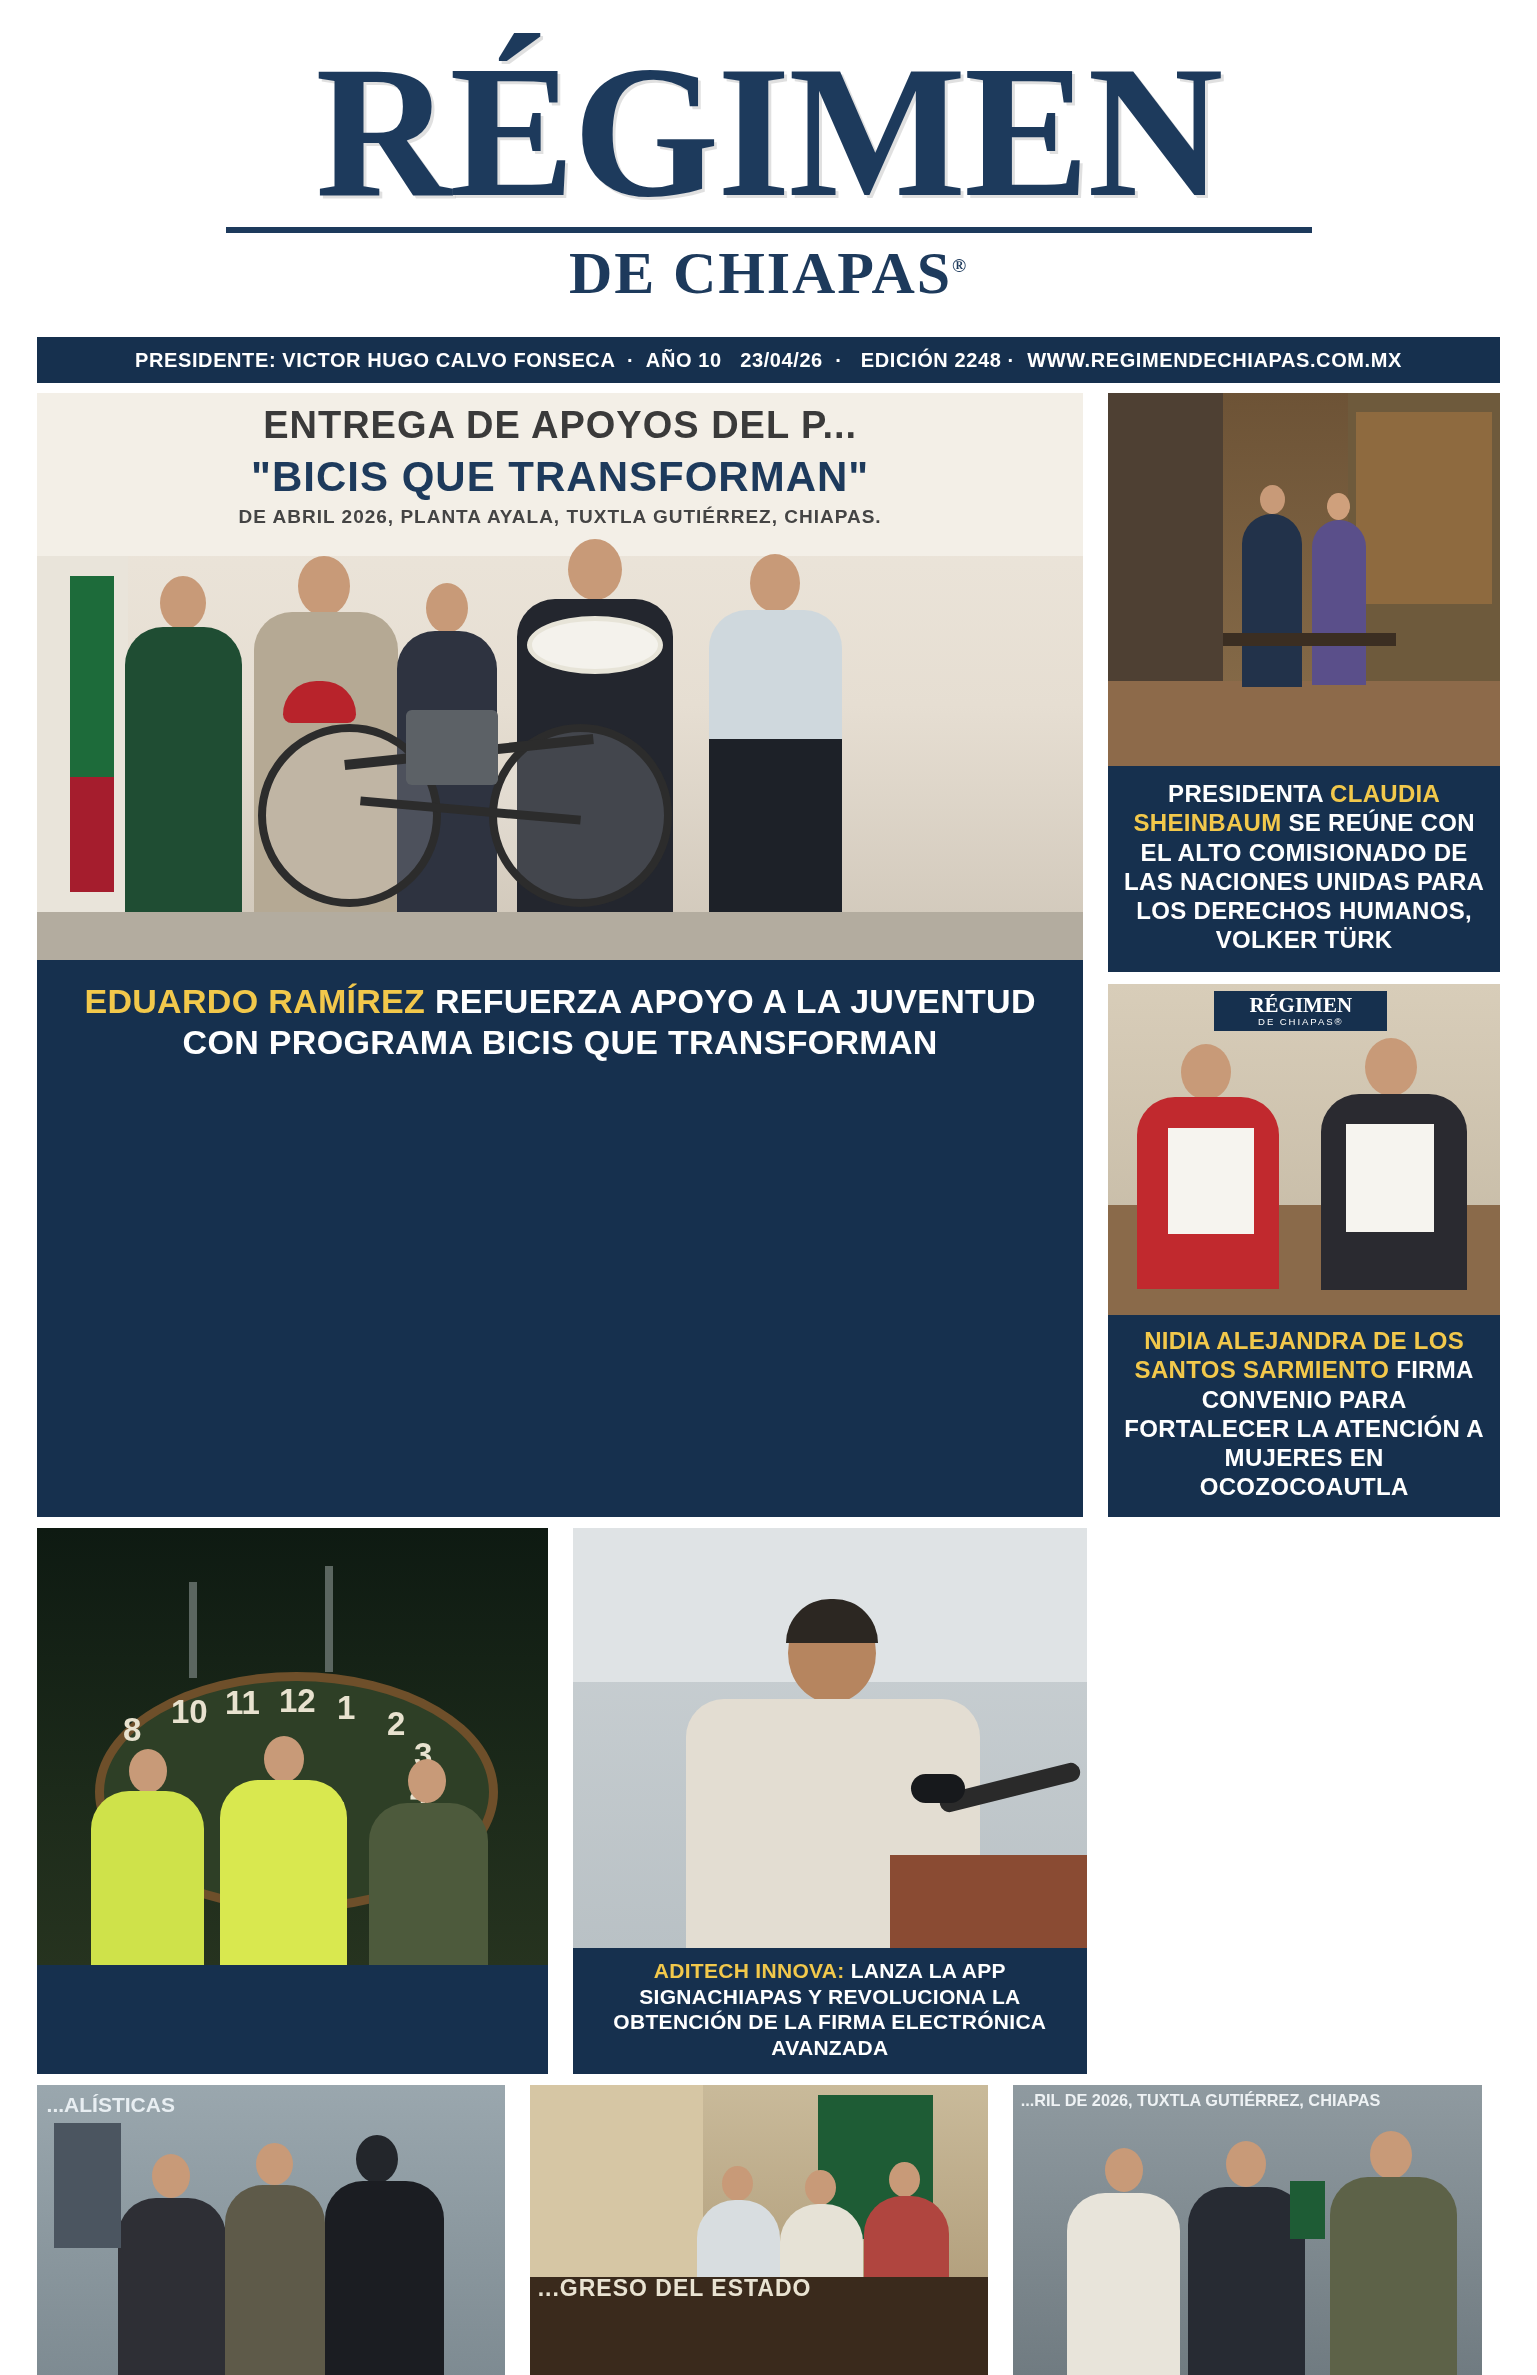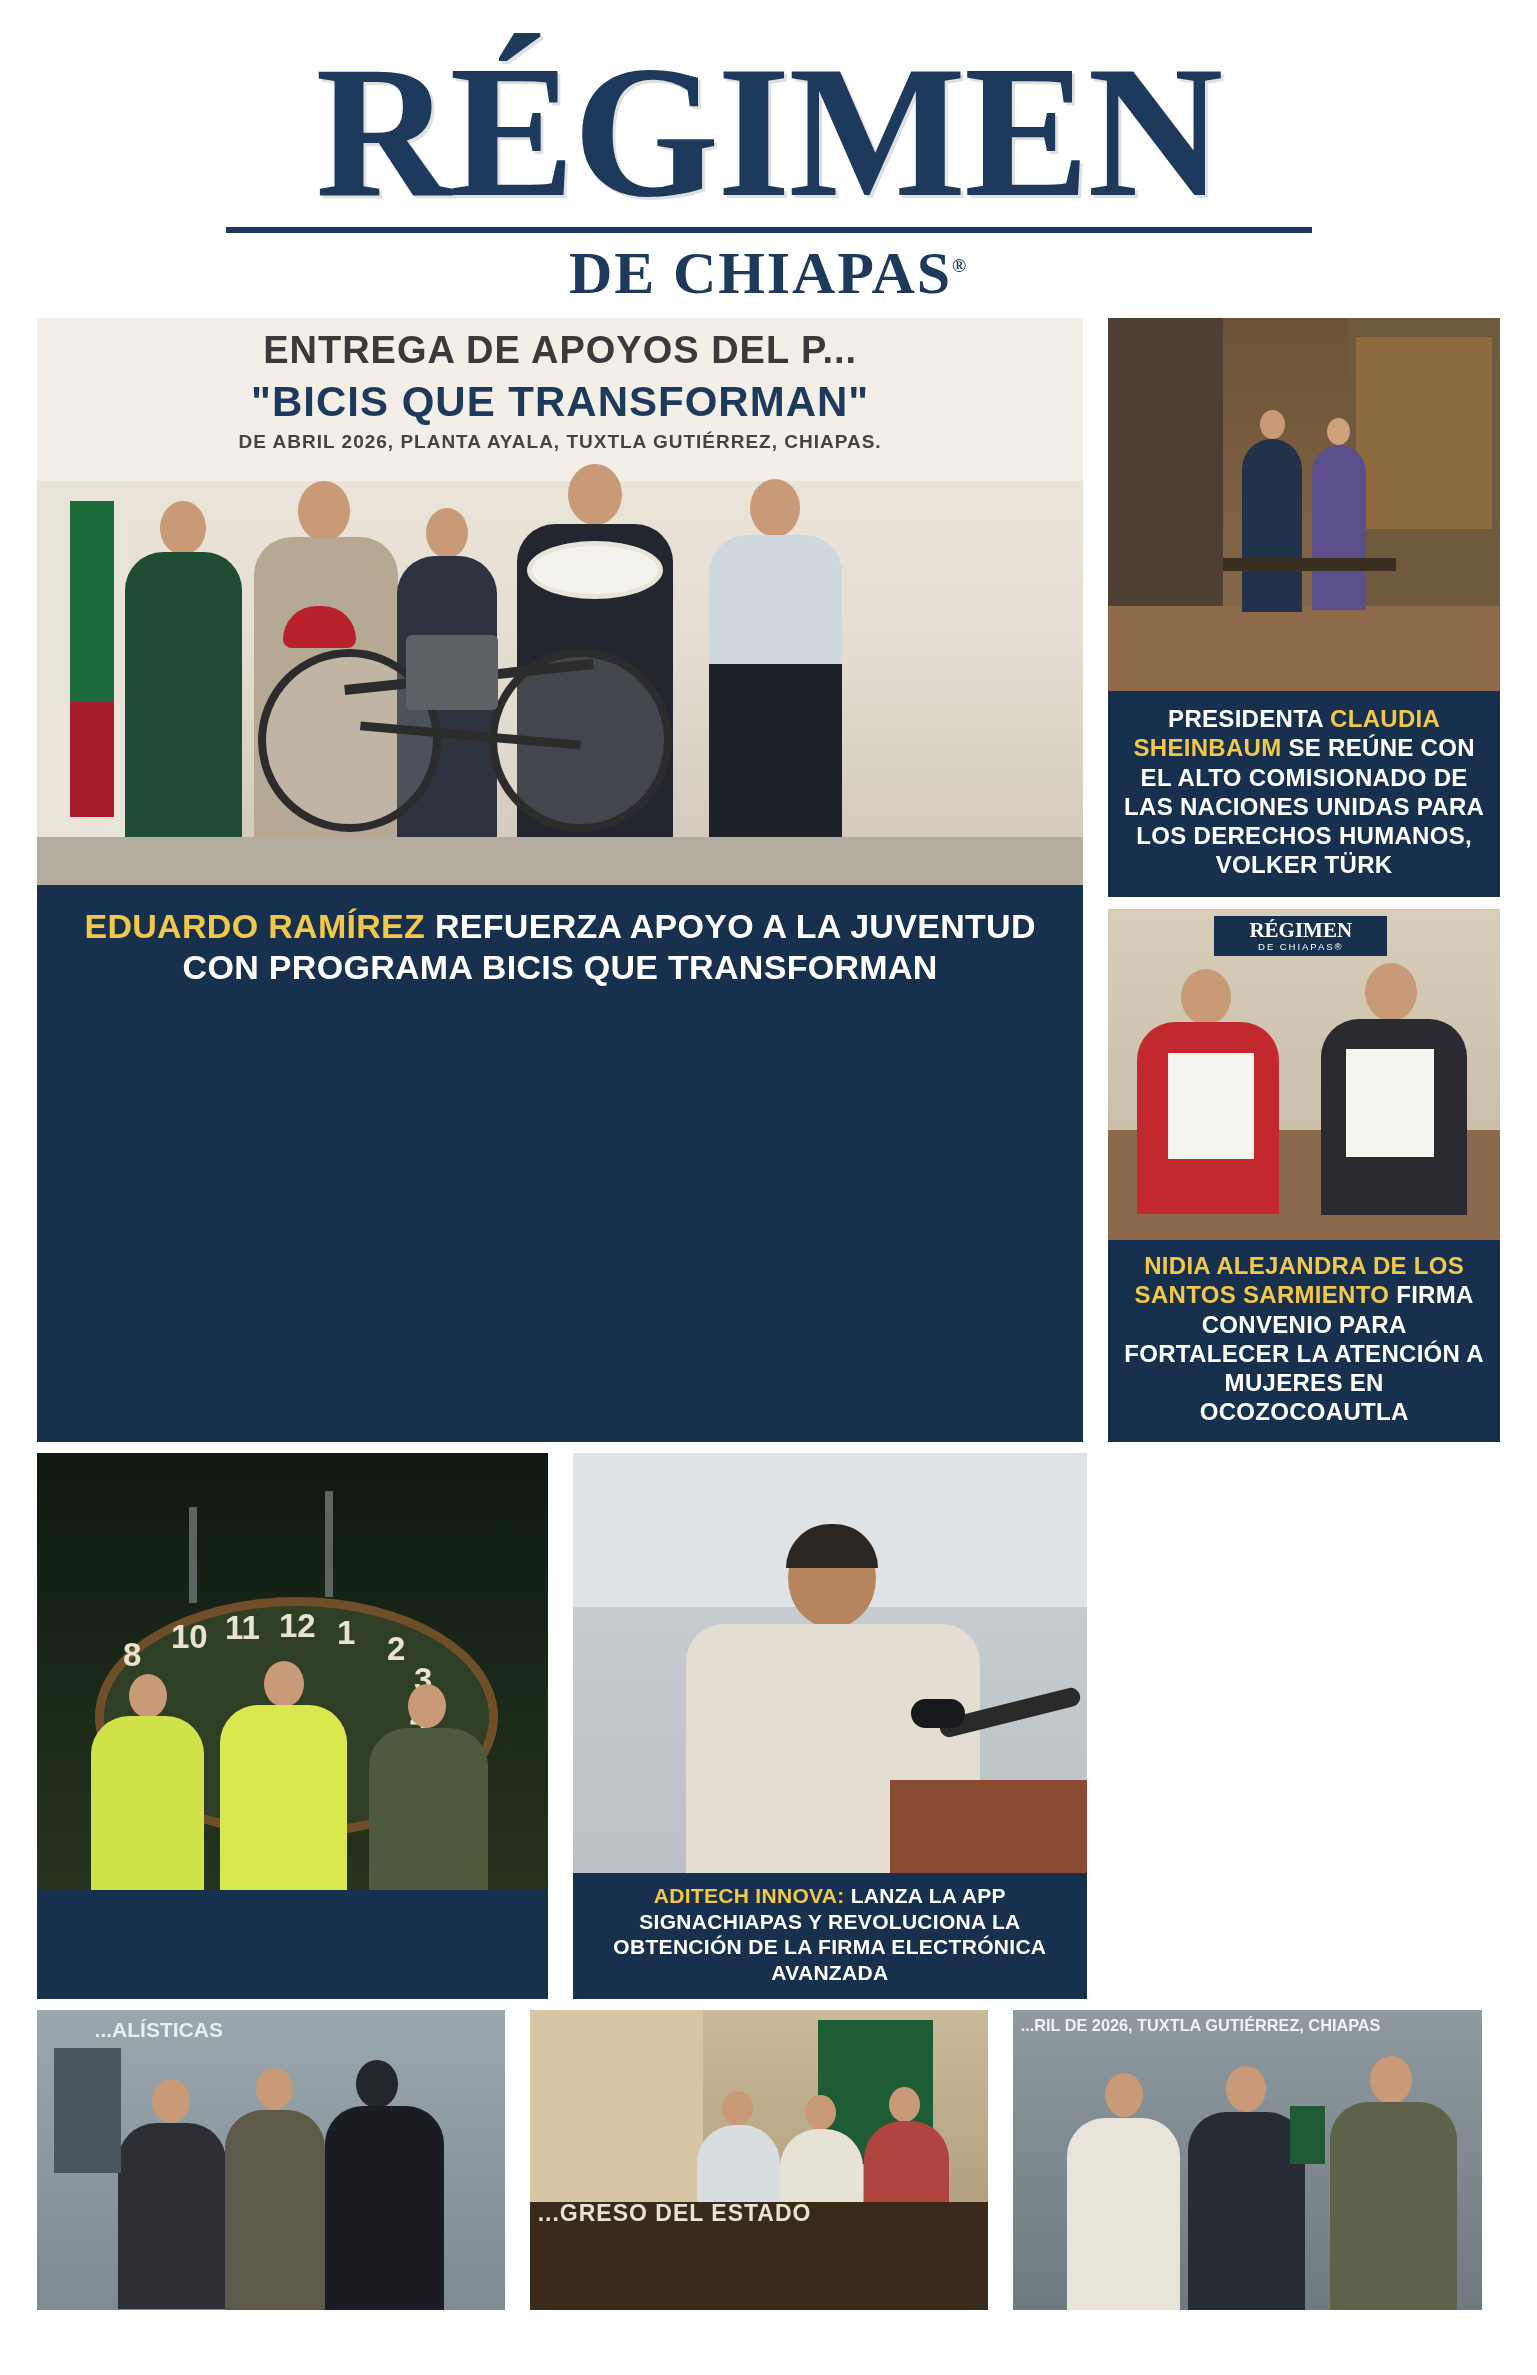--- a/index.html
+++ b/index.html
@@ -138,20 +138,23 @@
 <div class="page">
 
   <div class="masthead">
     <div class="masthead-title">RÉGIMEN</div>
     <div class="masthead-rule"></div>
     <div class="masthead-sub">
       <span>DE CHIAPAS</span><sup>®</sup>
     </div>
   </div>
 
+  <div class="infobar">
+    <span>PRESIDENTE: VICTOR HUGO CALVO FONSECA  ·  AÑO 10   23/04/26  ·   EDICIÓN 2248 ·  WWW.REGIMENDECHIAPAS.COM.MX</span>
+  </div>
 
   <div class="content">
 
     <div class="row">
 
       <div class="card lead">
         <div class="photo">
           <div class="lead-bg"></div>
           <div class="lead-banner"></div>
           <div class="banner-txt" style="top:11.5px; font-size:38px; color:#3a3a3a;">ENTREGA DE APOYOS DEL P...</div>
@@ -275,21 +278,21 @@
       </div>
 
       <div class="col" style="width:392px;"></div>
     </div>
 
     <div class="row" style="margin-top:11.5px;">
 
       <div class="card b1">
         <div class="photo">
           <div class="blob" style="inset:0; background:linear-gradient(#9aa7ae,#7d8a91);"></div>
-          <div style="position:absolute; left:9.6px; top:7.7px; color:#e8eef2; font-size:21px; font-weight:bold;margin-left:48px;">...ALÍSTICAS</div>
+          <div style="position:absolute; left:9.6px; top:7.7px; color:#e8eef2; font-size:21px; font-weight:bold;">...ALÍSTICAS</div>
           <div class="head" style="left:115px; top:69px; width:38px; height:44px;"></div>
           <div class="person" style="left:81px; top:113px; width:108px; height:186px; background:#2e2f35;"></div>
           <div class="head" style="left:219px; top:58px; width:37px; height:42px;"></div>
           <div class="person" style="left:188px; top:100px; width:100px; height:200px; background:#5e5a49;"></div>
           <div class="head" style="left:319px; top:50px; width:42px; height:48px; background:#23262b;"></div>
           <div class="person" style="left:288px; top:96px; width:119px; height:204px; background:#1b1d22;"></div>
           <div class="blob" style="left:17.3px; top:38px; width:67px; height:125px; background:#4b5560;"></div>
         </div>
 
       </div>

